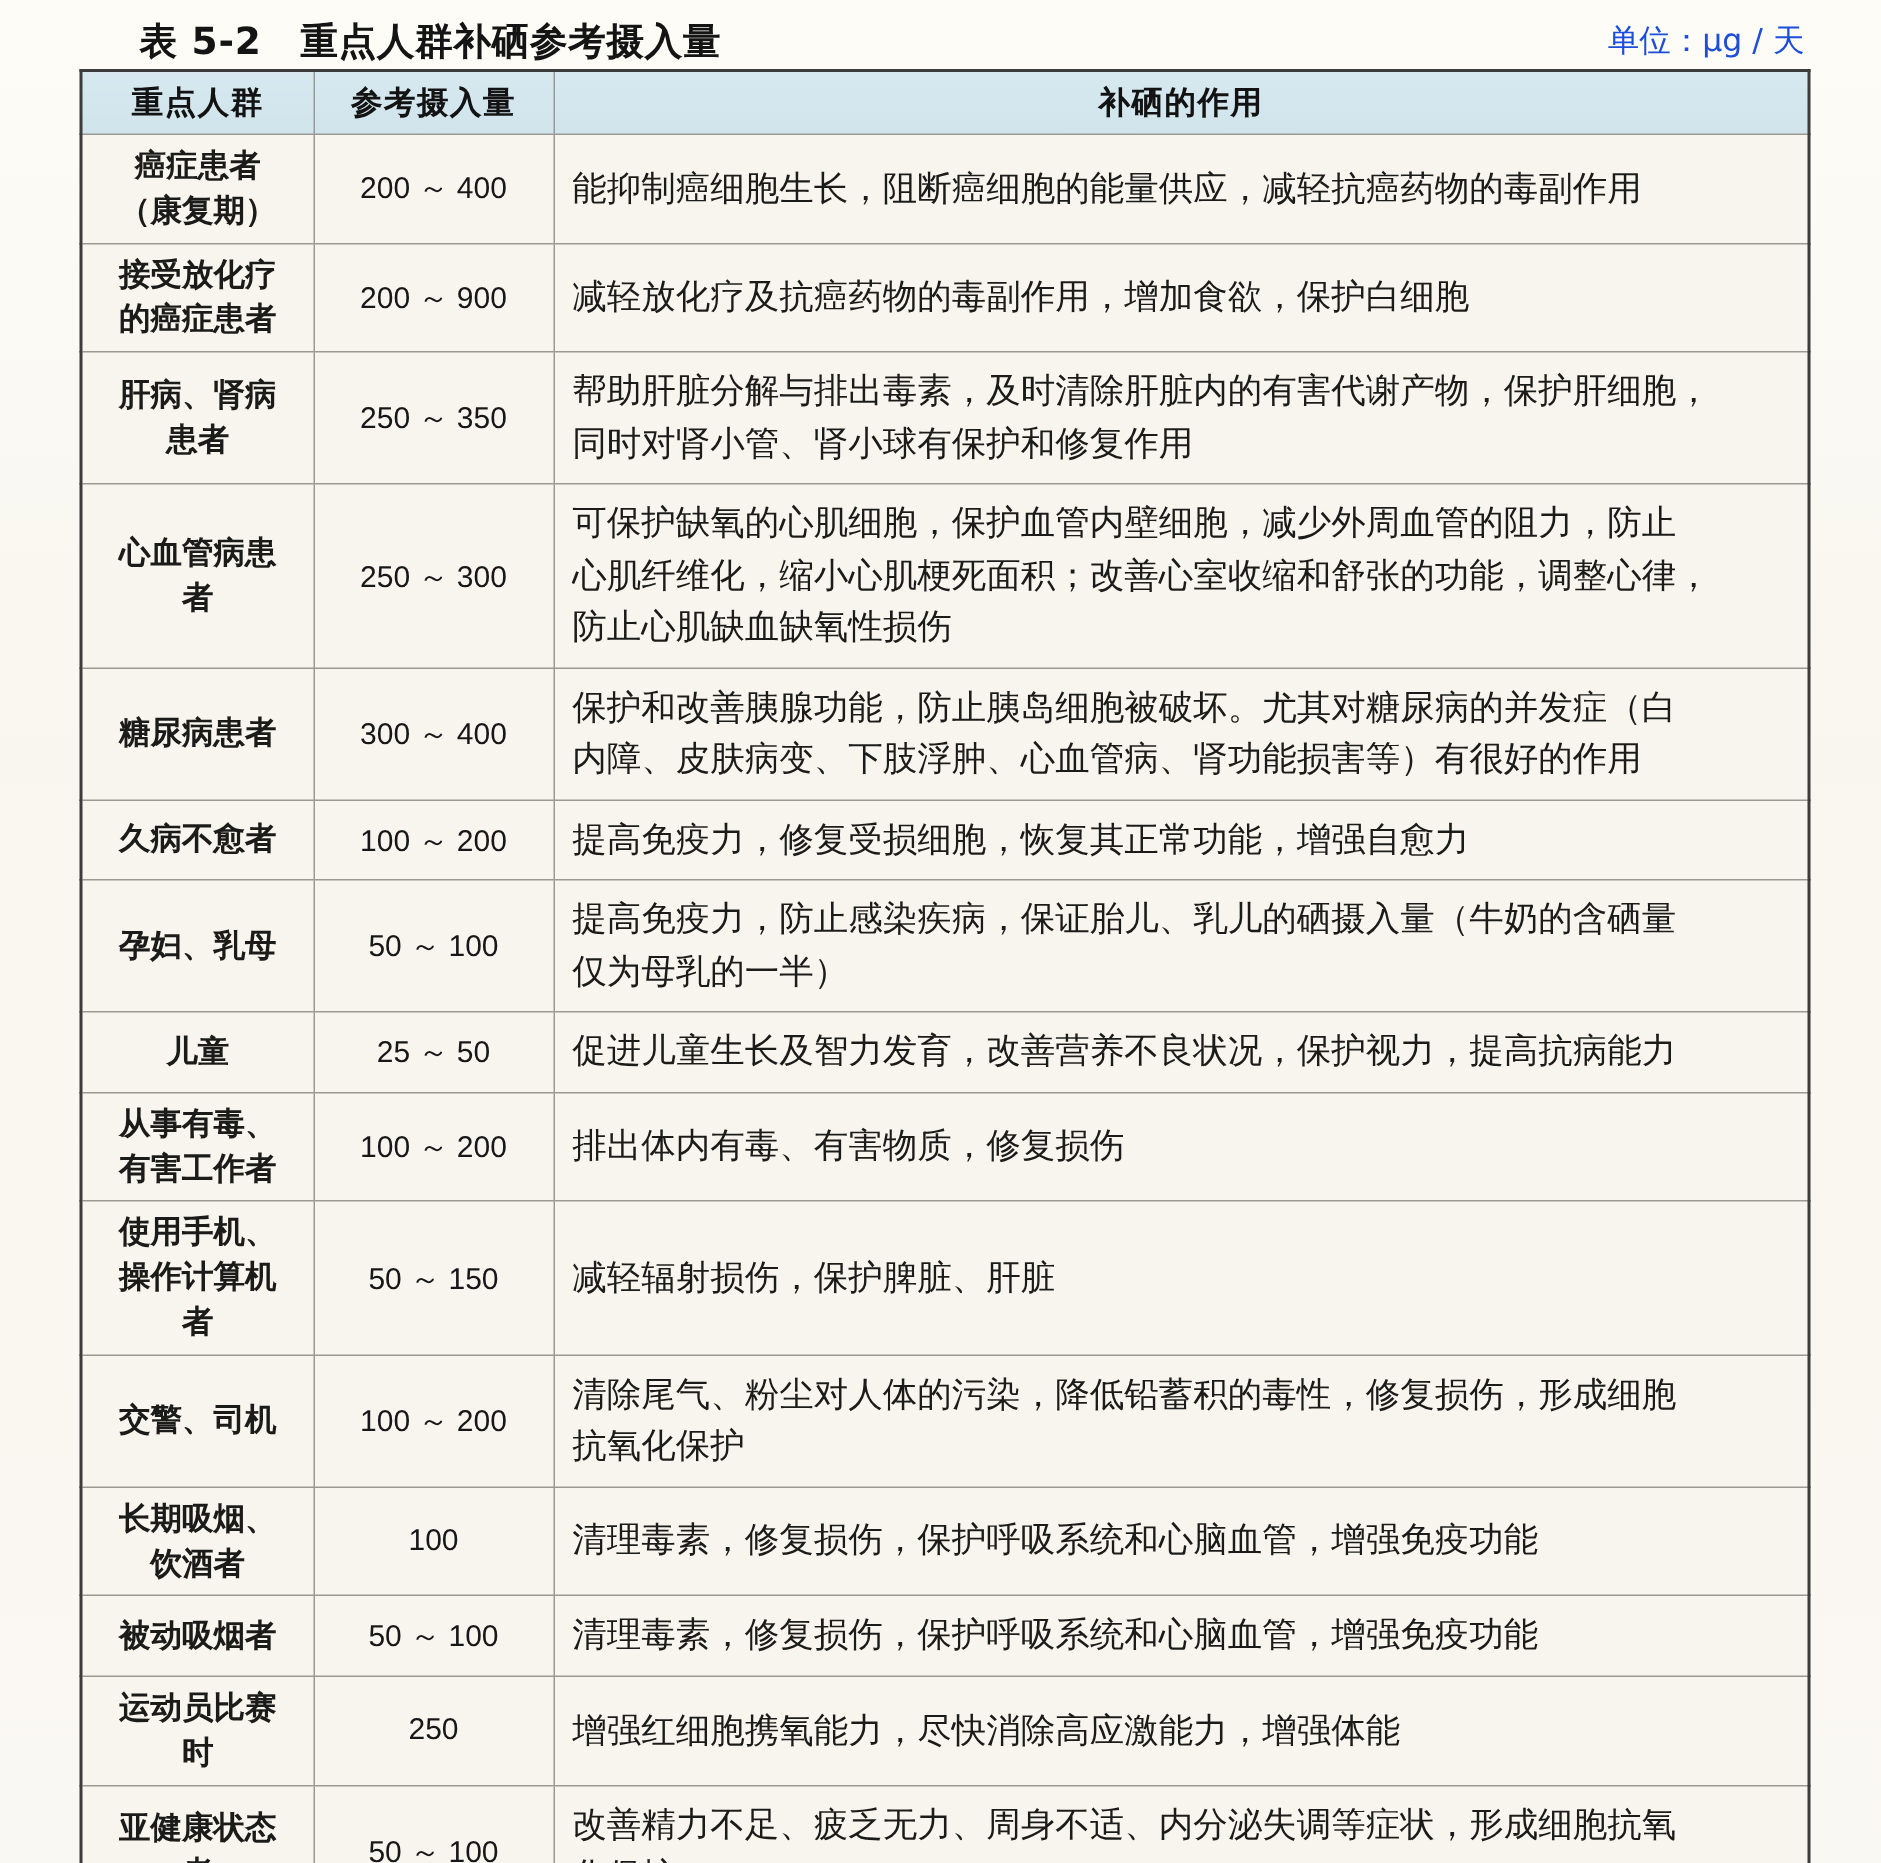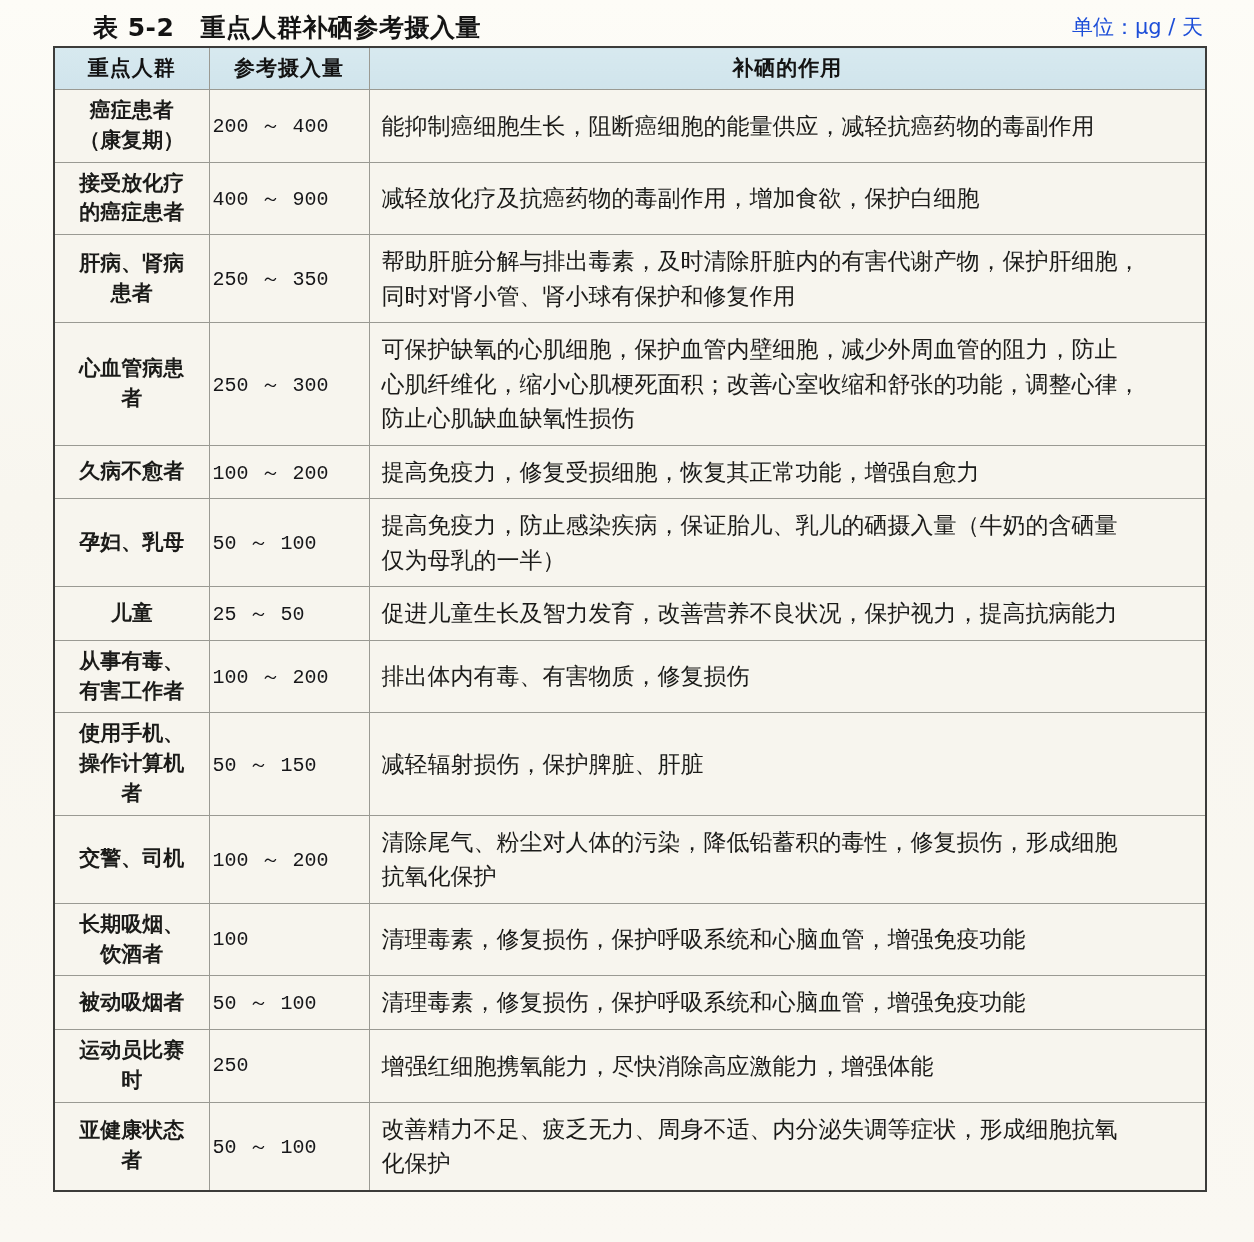--- a/index.html
+++ b/index.html
@@ -94,23 +94,23 @@
 
   td.c-group {
     text-align: center;
     font-size: 21px;
     line-height: 1.42;
     padding: 6px 3px;
     color: #1b1b19;
     font-weight: bold;
   }
   td.c-dose {
-    text-align: left;
+    text-align: center;
     font-size: 20px;
-    font-family: Liberation Mono, monospace;
+    font-family: Liberation Sans, sans-serif;
     padding: 6px 3px;
     color: #17171a;
     white-space: nowrap;
   }
   td.c-effect {
     text-align: left;
     font-size: 23px;
     line-height: 1.5;
     padding: 9px 28px 9px 12px;
     color: #1b1b19;
@@ -177,21 +177,21 @@
           <td class="c-dose">200 ～ 400</td>
           <td class="c-effect">
             <span class="ln">能抑制癌细胞生长，阻断癌细胞的能量供应，减轻抗癌药物的毒副作用</span>
           </td>
         </tr>
         <tr>
           <td class="c-group">
             <span class="ln">接受放化疗</span>
             <span class="ln">的癌症患者</span>
           </td>
-          <td class="c-dose">400 ～ 900</td>
+          <td class="c-dose">200 ～ 900</td>
           <td class="c-effect">
             <span class="ln">减轻放化疗及抗癌药物的毒副作用，增加食欲，保护白细胞</span>
           </td>
         </tr>
         <tr>
           <td class="c-group">
             <span class="ln">肝病、肾病</span>
             <span class="ln">患者</span>
           </td>
           <td class="c-dose">250 ～ 350</td>
@@ -207,20 +207,30 @@
           </td>
           <td class="c-dose">250 ～ 300</td>
           <td class="c-effect">
             <span class="ln">可保护缺氧的心肌细胞，保护血管内壁细胞，减少外周血管的阻力，防止</span>
             <span class="ln">心肌纤维化，缩小心肌梗死面积；改善心室收缩和舒张的功能，调整心律，</span>
             <span class="ln">防止心肌缺血缺氧性损伤</span>
           </td>
         </tr>
         <tr>
           <td class="c-group">
+            <span class="ln">糖尿病患者</span>
+          </td>
+          <td class="c-dose">300 ～ 400</td>
+          <td class="c-effect">
+            <span class="ln">保护和改善胰腺功能，防止胰岛细胞被破坏。尤其对糖尿病的并发症（白</span>
+            <span class="ln">内障、皮肤病变、下肢浮肿、心血管病、肾功能损害等）有很好的作用</span>
+          </td>
+        </tr>
+        <tr>
+          <td class="c-group">
             <span class="ln">久病不愈者</span>
           </td>
           <td class="c-dose">100 ～ 200</td>
           <td class="c-effect">
             <span class="ln">提高免疫力，修复受损细胞，恢复其正常功能，增强自愈力</span>
           </td>
         </tr>
         <tr>
           <td class="c-group">
             <span class="ln">孕妇、乳母</span>

